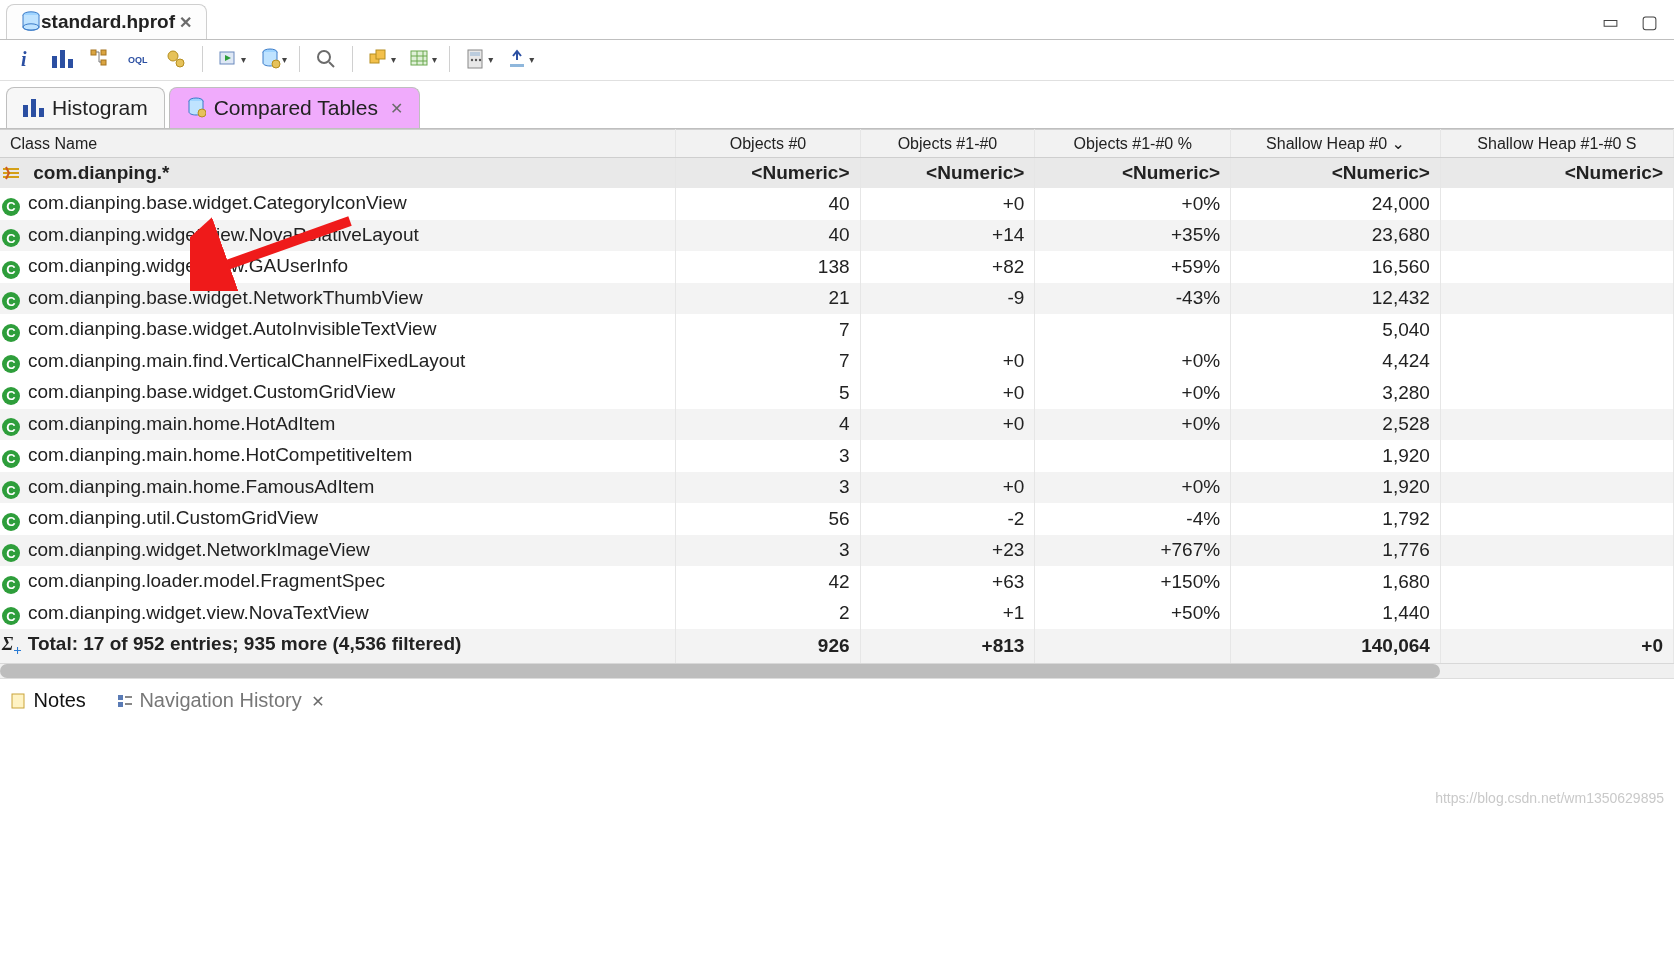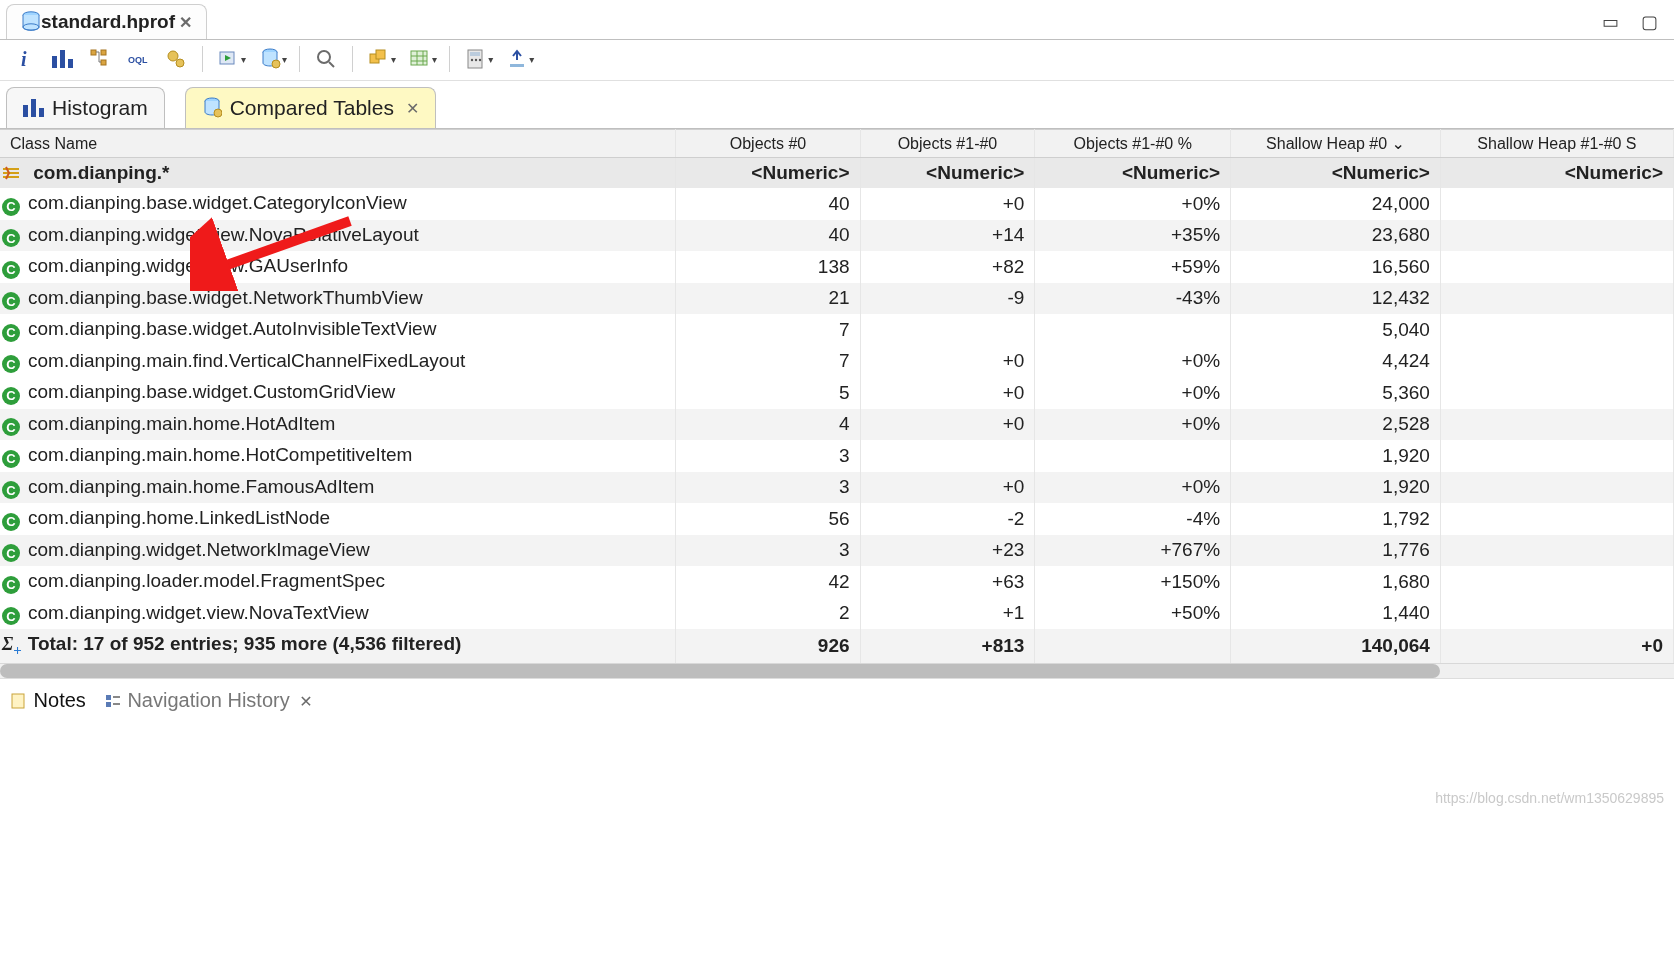--- a/index.html
+++ b/index.html
@@ -16,22 +16,22 @@
   .window-controls span{font-size:18px}
   
   .toolbar{display:flex;align-items:center;gap:10px;padding:6px 10px 8px 10px;border-bottom:1px solid #e0e0e0}
   .tb-btn{width:28px;height:26px;display:flex;align-items:center;justify-content:center;border-radius:3px}
   .tb-sep{width:1px;height:26px;background:#d0d0d0;margin:0 2px}
   .tb-btn svg{width:22px;height:22px}
   .tb-drop{display:flex;align-items:center}
   .tb-drop .caret{font-size:10px;color:#444;margin-left:-2px}
   
   .innertabs{display:flex;align-items:flex-end;padding:6px 6px 0 6px;border-bottom:1px solid #bfbfbf}
-  .innertab{display:flex;align-items:center;gap:8px;padding:8px 16px;border:1px solid #bfbfbf;border-bottom:none;border-radius:8px 8px 0 0;margin-right:20px;background:#fff;font-size:21px}
-  .innertab.active{background:#fef9c3}
+  .innertab{display:flex;align-items:center;gap:8px;padding:8px 16px;border:1px solid #bfbfbf;border-bottom:none;border-radius:8px 8px 0 0;margin-right:4px;background:#fff;font-size:21px}
+  .innertab.active{background:#f0abfc}
   .innertab.inactive{background:#f7f7f7}
   .bars-icon{display:inline-flex;gap:3px;align-items:flex-end;height:18px}
   .bars-icon i{display:block;width:5px;background:#2b4fa2}
   
   table{border-collapse:collapse;width:100%;table-layout:fixed}
   th,td{padding:4px 10px;border-right:1px solid #e6e6e6;white-space:nowrap;overflow:hidden;text-overflow:ellipsis}
   thead th{background:#f2f2f2;border-bottom:1px solid #cfcfcf;border-top:1px solid #cfcfcf;text-align:left;font-weight:400;font-size:16px}
   thead th.num{text-align:center}
   tbody tr{height:30px}
   tbody tr.alt{background:#f3f3f3}
@@ -44,21 +44,21 @@
   .total-icon{font-family:serif;font-style:italic;margin-right:6px;font-size:18px;display:inline-block}
   .total-icon sub{color:#2a7bd4;font-style:normal;font-weight:700}
   tr.total td{font-weight:700}
   
   .arrow-wrap{position:relative;height:0}
   .arrow-svg{position:absolute;left:190px;top:130px;pointer-events:none}
   
   .hscroll{height:14px;background:#f0f0f0;border-top:1px solid #d8d8d8;display:flex}
   .hscroll .thumb{height:100%;background:#bdbdbd;border-radius:7px;width:86%}
   
-  .bottom{display:flex;align-items:center;gap:18px;padding:10px 10px;color:#777;font-size:20px;border-top:1px solid #ddd}
+  .bottom{display:flex;align-items:center;gap:30px;padding:10px 10px;color:#777;font-size:20px;border-top:1px solid #ddd}
   .bottom .active{color:#111}
   .watermark{position:absolute;right:10px;top:790px;color:#c9c9c9;font-size:14px}
   col.c1{width:580px}
   col.c2{width:158px}
   col.c3{width:150px}
   col.c4{width:168px}
   col.c5{width:180px}
   col.c6{width:200px}
 </style>
 </head>
@@ -299,21 +299,21 @@
         <td class="num">+0</td>
         <td class="num">+0%</td>
         <td class="num">4,424</td>
         <td class="num"></td>
       </tr>
       <tr>
         <td class="name"><span class="class-icon">C</span><span>com.dianping.base.widget.CustomGridView</span></td>
         <td class="num">5</td>
         <td class="num">+0</td>
         <td class="num">+0%</td>
-        <td class="num">5,360</td>
+        <td class="num">3,280</td>
         <td class="num"></td>
       </tr>
       <tr class="alt">
         <td class="name"><span class="class-icon">C</span><span>com.dianping.main.home.HotAdItem</span></td>
         <td class="num">4</td>
         <td class="num">+0</td>
         <td class="num">+0%</td>
         <td class="num">2,528</td>
         <td class="num"></td>
       </tr>
@@ -327,21 +327,21 @@
       </tr>
       <tr class="alt">
         <td class="name"><span class="class-icon">C</span><span>com.dianping.main.home.FamousAdItem</span></td>
         <td class="num">3</td>
         <td class="num">+0</td>
         <td class="num">+0%</td>
         <td class="num">1,920</td>
         <td class="num"></td>
       </tr>
       <tr>
-        <td class="name"><span class="class-icon">C</span><span>com.dianping.home.LinkedListNode</span></td>
+        <td class="name"><span class="class-icon">C</span><span>com.dianping.util.CustomGridView</span></td>
         <td class="num">56</td>
         <td class="num">-2</td>
         <td class="num">-4%</td>
         <td class="num">1,792</td>
         <td class="num"></td>
       </tr>
       <tr class="alt">
         <td class="name"><span class="class-icon">C</span><span>com.dianping.widget.NetworkImageView</span></td>
         <td class="num">3</td>
         <td class="num">+23</td>

